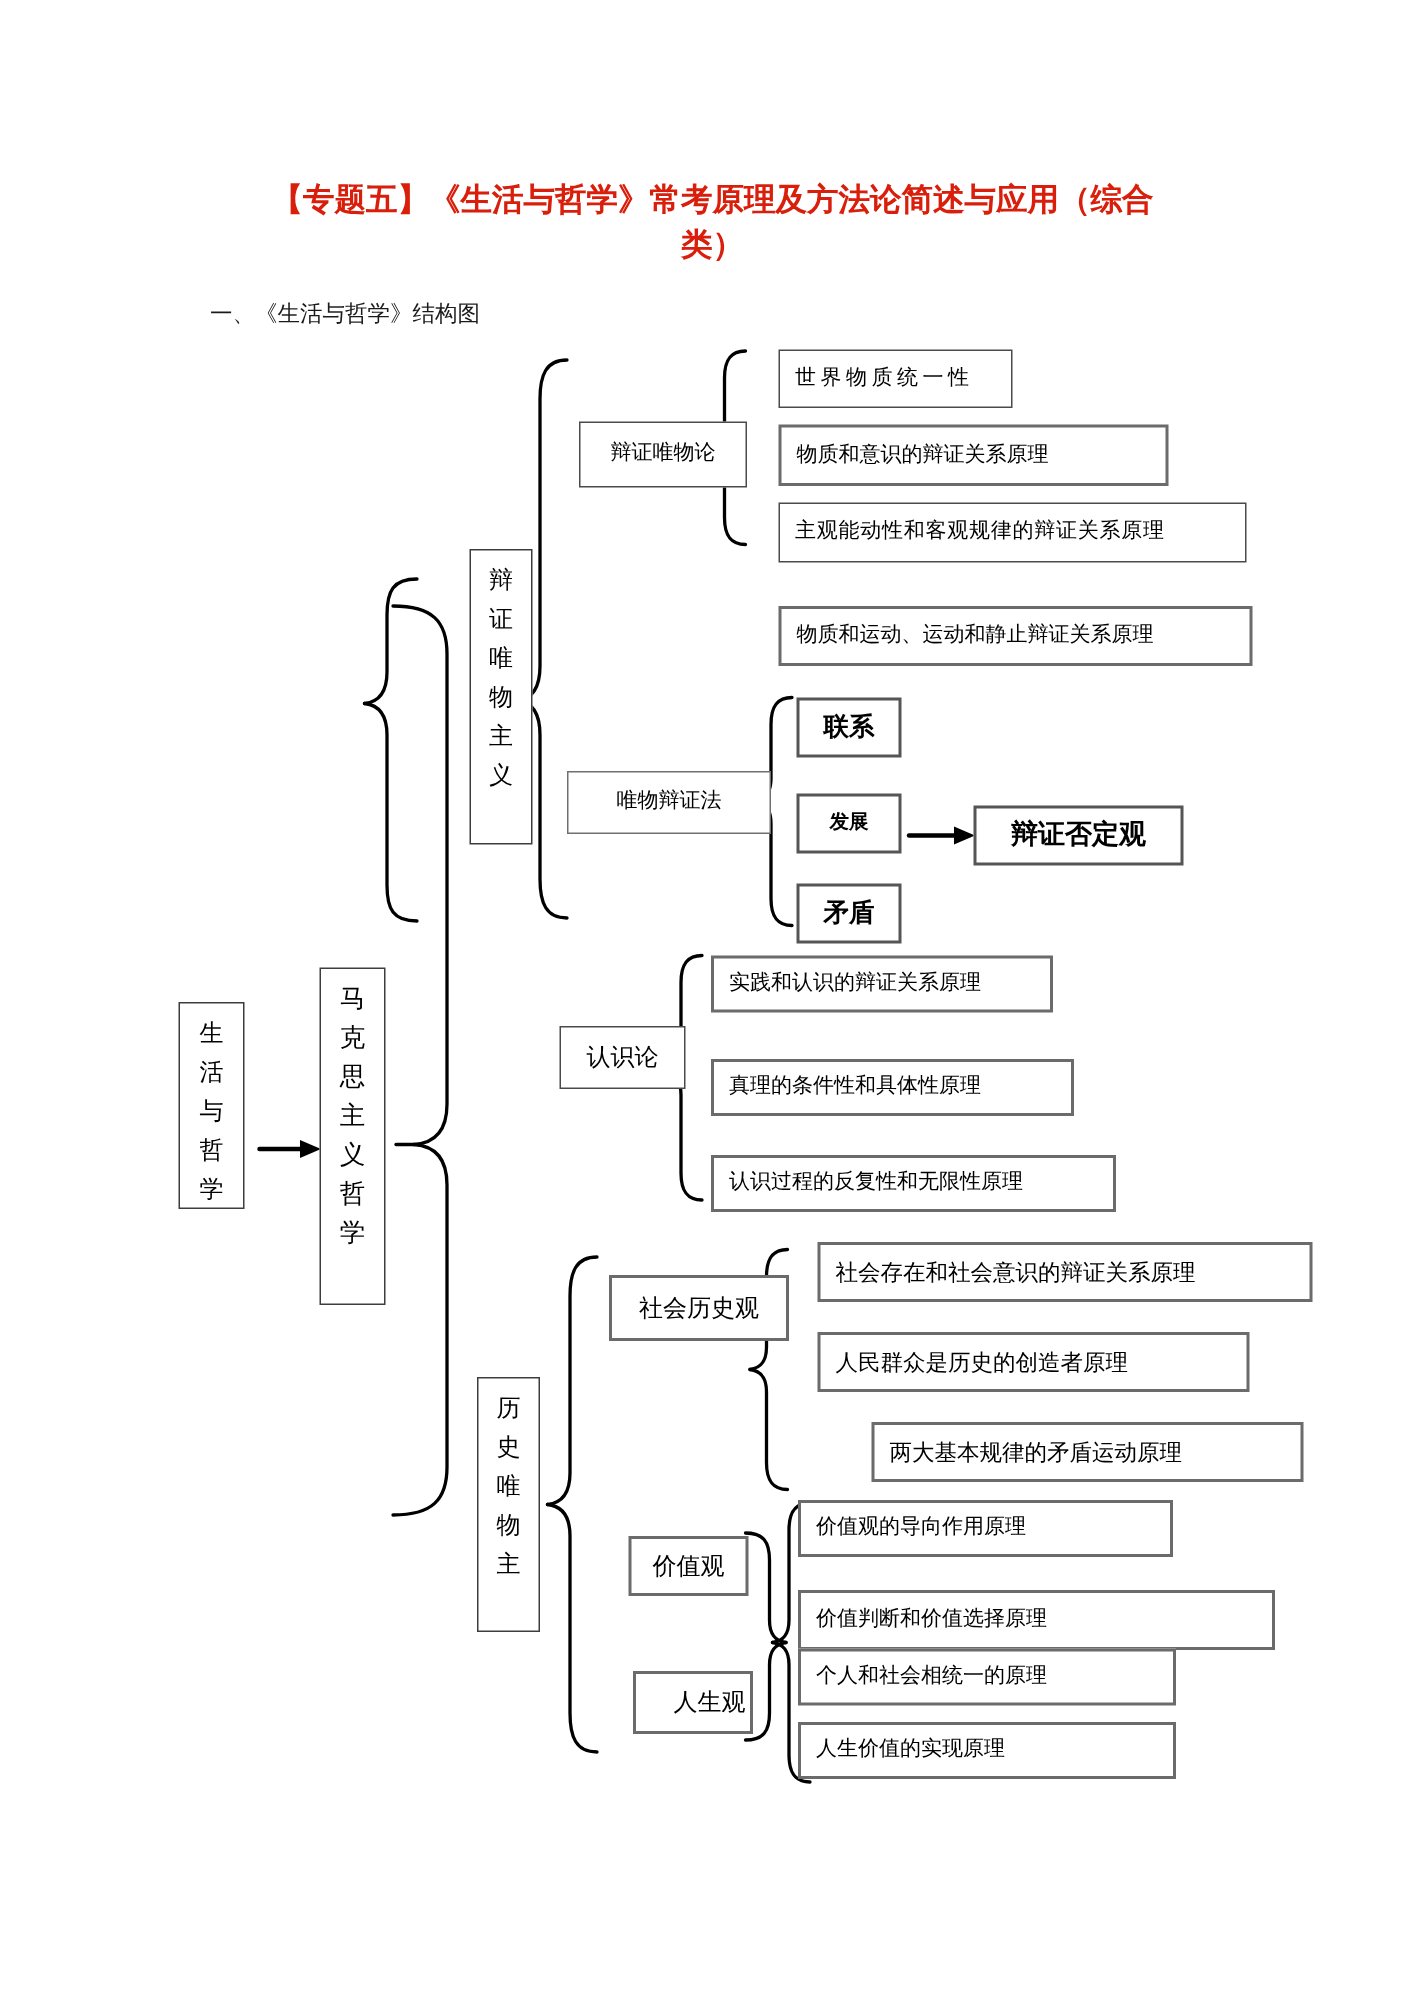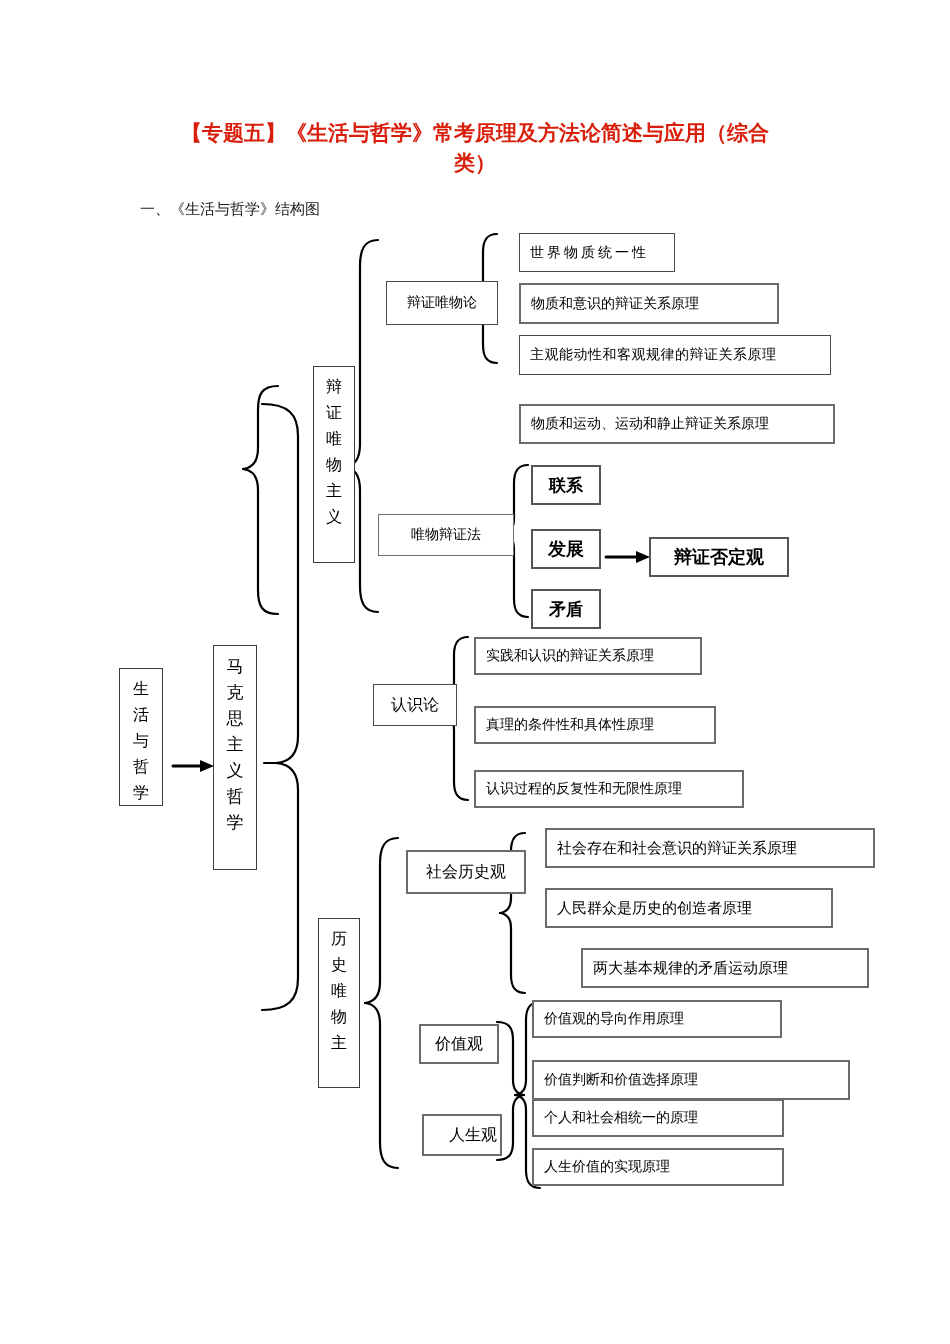--- a/index.html
+++ b/index.html
@@ -218,21 +218,21 @@
   </div>
 
   <div class="box pad heavy" style="left:519px; top:404px; width:316px; height:40px;">
     <span>物质和运动、运动和静止辩证关系原理</span>
   </div>
 
   <div class="box center bold" style="left:531px; top:465px; width:70px; height:40px; font-size:17px;">
     <span>联系</span>
   </div>
 
-  <div class="box center bold" style="left:531px; top:529px; width:70px; height:40px; font-size:18px;">
+  <div class="box center bold" style="left:531px; top:529px; width:70px; height:40px; font-size:13px;">
     <span>发展</span>
   </div>
 
   <div class="box center bold" style="left:531px; top:589px; width:70px; height:40px; font-size:17px;">
     <span>矛盾</span>
   </div>
 
   <div class="box center bold" style="left:649px; top:537px; width:140px; height:40px; font-size:18px;">
     <span>辩证否定观</span>
   </div>

